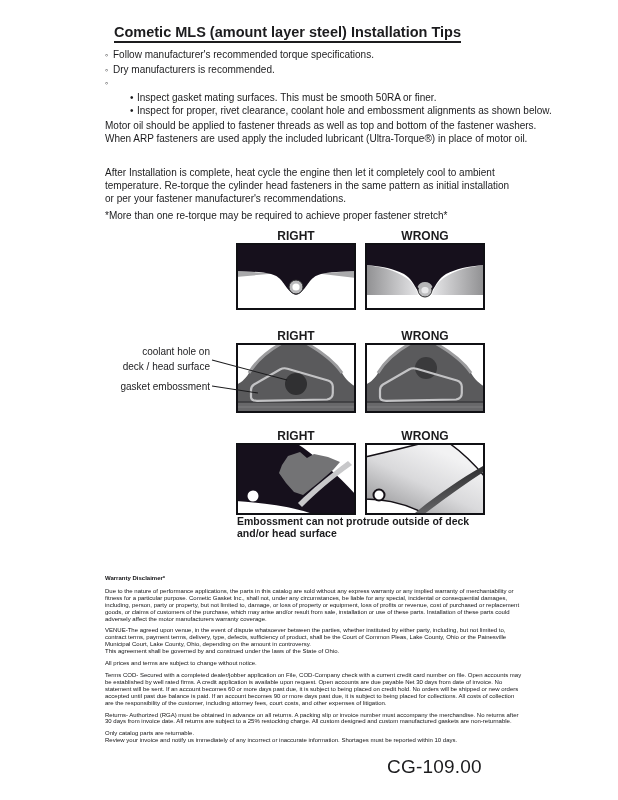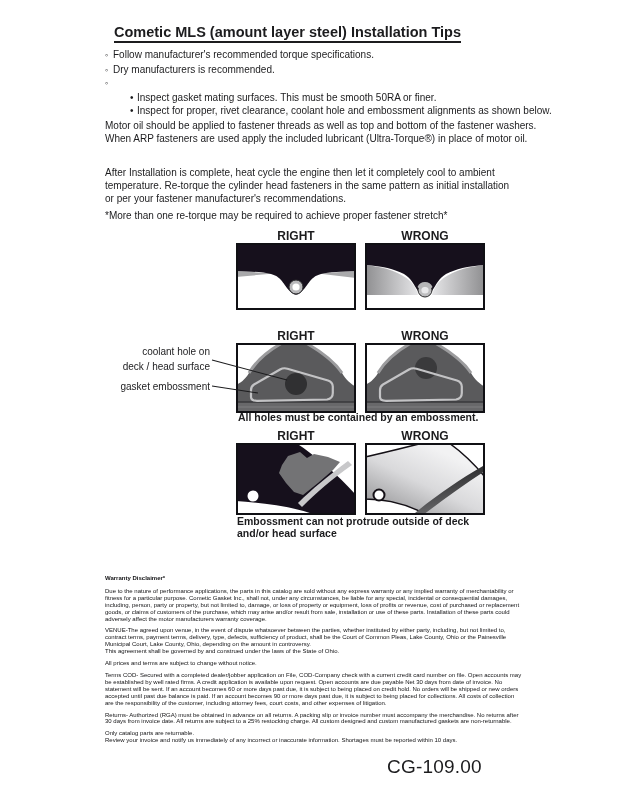--- a/index.html
+++ b/index.html
@@ -134,21 +134,20 @@
     <circle cx="61" cy="25" r="11" fill="#3a3a3c"></circle>
     <path d="M15,54 L15,47 Q15,43.5 18,41.5 L44,26.5 Q47.5,24.5 51.5,25.7 L92,37.5 Q96.5,39 96.8,43.5 L96.8,50 Q96.8,55.5 91,56.5 L21,57.8 Q15,57.8 15,54 Z" fill="none" stroke="#c3c3c5" stroke-width="2.2" stroke-linejoin="round"></path>
     <rect x="1" y="1" width="118" height="68" fill="none" stroke="#101014" stroke-width="2"></rect>
   </svg>
 
   <svg class="abs" style="left:110px; top:340px; width:190px; height:70px;" viewBox="0 0 190 70">
     <line x1="102" y1="20" x2="177" y2="40" stroke="#1c1c1e" stroke-width="1.1"></line>
     <line x1="102" y1="46" x2="148" y2="53" stroke="#1c1c1e" stroke-width="1.1"></line>
   </svg>
 
-  <div class="abs fig-caption" style="left:238px; top:412px;">All holes must be contained by an embossment.</div>
 
   <div class="abs fig-label" style="left:236px; top:429px;">RIGHT</div>
   <div class="abs fig-label" style="left:365px; top:429px;">WRONG</div>
 
   <svg class="panel" style="left:236px; top:443px;" height="72" viewBox="0 0 120 72">
     <rect width="120" height="72" fill="#ffffff"></rect>
     <path d="M0,0 H60 C80,13 101,31 120,52 L120,72 H80 C52,62 24,60 0,58 Z" fill="#16101c"></path>
     <path d="M112,18 C92,33 76,46 62,60 L66,64 C80,50 96,36 116,22 Z" fill="#c8c8ca"></path>
     <path d="M46,22 L52,13 L64,9 L71,15 L78,11 L92,14 L104,19 L97,27 L82,40 L67,52 L58,49 L50,40 L43,30 Z" fill="#737375"></path>
     <circle cx="17" cy="53" r="5.5" fill="#ffffff"></circle>

